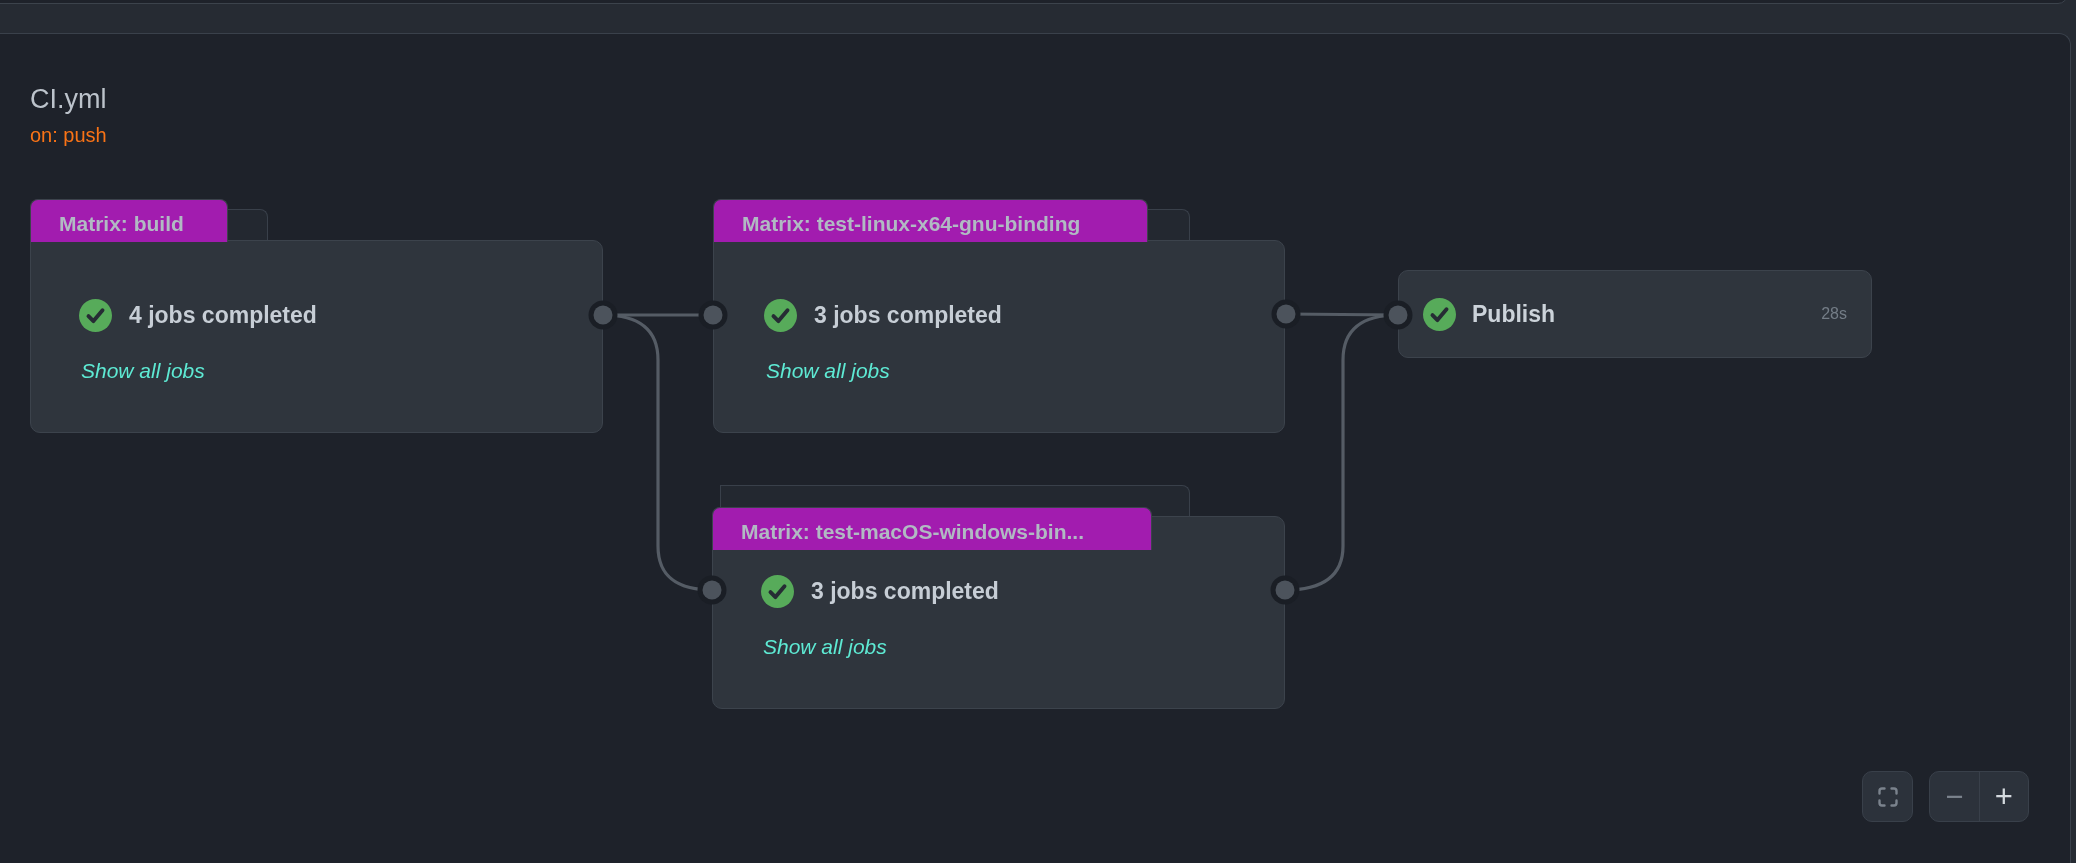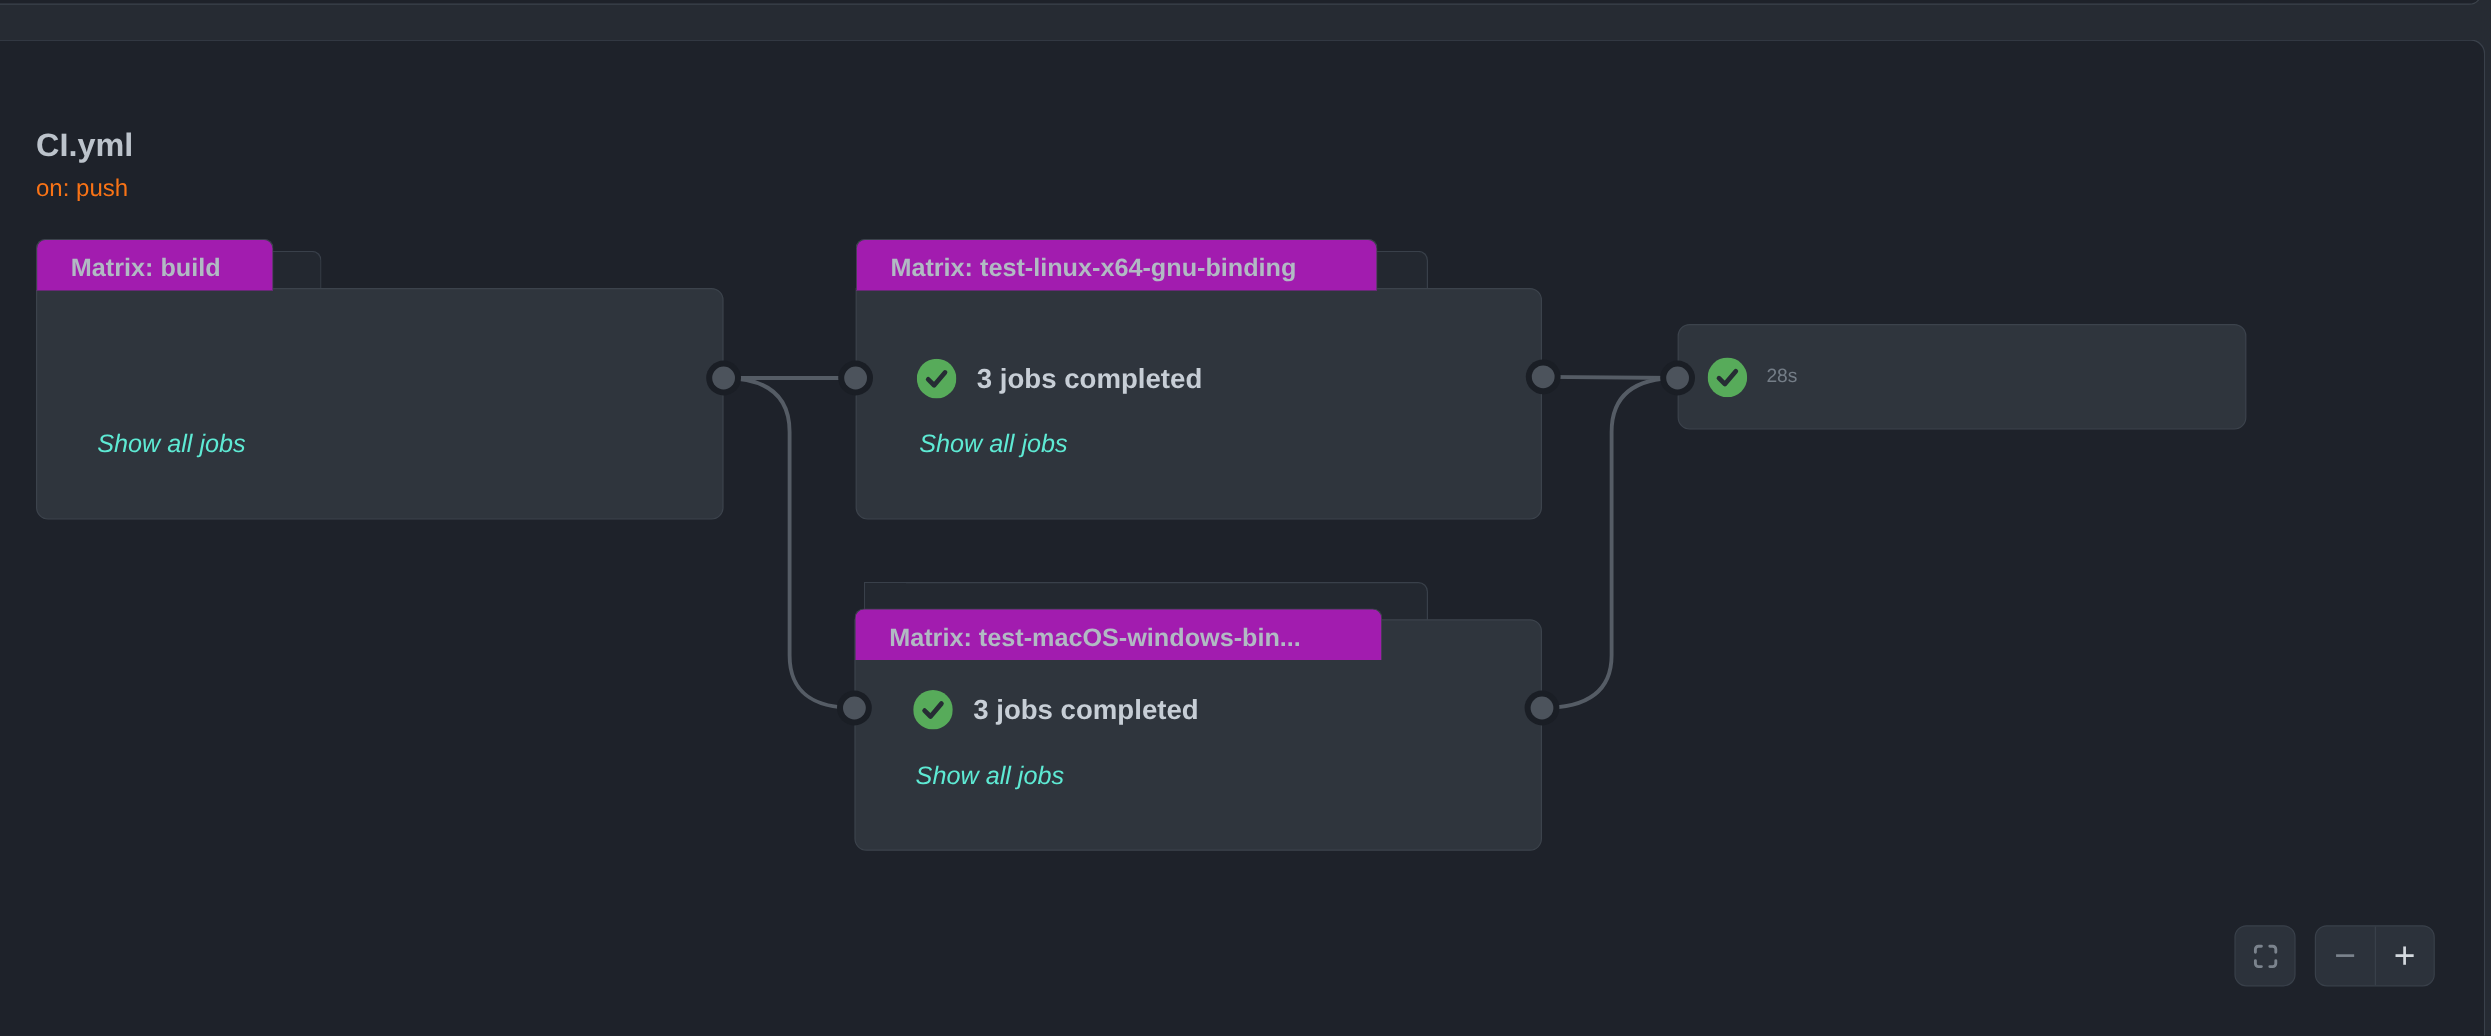--- a/index.html
+++ b/index.html
@@ -14,21 +14,21 @@
     position:absolute;left:-20px;top:-18px;width:2086px;height:20px;
     border:1.5px solid #3c434c;border-radius:0 0 10px 10px;background:#1e222a;
   }
   
   .graph-panel{
     position:absolute;left:-2px;top:33px;width:2073px;height:846px;
     background:#1e222a;border:1.5px solid #3a414b;border-bottom:none;
     border-radius:0 12px 0 0;box-sizing:border-box;
   }
   .wf-header{position:absolute;left:30px;top:84px;}
-  .wf-title{font-size:27px;font-weight:700;color:#bcc3cb;line-height:1.15;margin-top:22px;}
+  .wf-title{font-size:27px;font-weight:400;color:#bcc3cb;line-height:1.15;}
   .wf-trigger{font-size:20px;color:#f97316;margin-top:9px;}
 
   
   .node-body{
     position:absolute;background:#2f353d;border:1px solid #3c434c;
     border-radius:10px;box-sizing:border-box;z-index:3;
   }
   .node-tab{
     position:absolute;background:#a21caf;border:1px solid #3c434c;border-bottom:none;
     border-radius:8px 8px 0 0;box-sizing:border-box;z-index:4;
@@ -82,20 +82,27 @@
 <div class="wf-header">
   <div class="wf-title">CI.yml</div>
   <div class="wf-trigger">on: push</div>
 </div>
 
 <div class="ghost-tab" style="left:38px;top:209px;width:230px;"></div>
 <div class="node-tab" style="left:30px;top:199px;width:198px;height:43px;">
   <span class="tab-label">Matrix: build</span>
 </div>
 <div class="node-body" style="left:30px;top:240px;width:573px;height:193px;border-top-left-radius:0;">
+  <div class="status-row" style="left:48px;top:58px;">
+    <svg class="check" viewBox="0 0 16 16">
+      <circle cx="8" cy="8" r="8" fill="#57ab5a"></circle>
+      <path d="M4.6 8.3 L7 10.7 L11.4 5.5" fill="none" stroke="#262c34" stroke-width="1.9" stroke-linecap="round" stroke-linejoin="round"></path>
+    </svg>
+    <span class="status-text">4 jobs completed</span>
+  </div>
   <div class="show-link" style="left:50px;top:118px;">Show all jobs</div>
 </div>
 
 <div class="ghost-tab" style="left:721px;top:209px;width:469px;"></div>
 <div class="node-tab" style="left:713px;top:199px;width:435px;height:43px;">
   <span class="tab-label">Matrix: test-linux-x64-gnu-binding</span>
 </div>
 <div class="node-body" style="left:713px;top:240px;width:572px;height:193px;border-top-left-radius:0;">
   <div class="status-row" style="left:50px;top:58px;">
     <svg class="check" viewBox="0 0 16 16">
@@ -120,20 +127,21 @@
     <span class="status-text">3 jobs completed</span>
   </div>
   <div class="show-link" style="left:50px;top:118px;">Show all jobs</div>
 </div>
 
 <div class="publish-node">
   <svg class="check" viewBox="0 0 16 16">
     <circle cx="8" cy="8" r="8" fill="#57ab5a"></circle>
     <path d="M4.6 8.3 L7 10.7 L11.4 5.5" fill="none" stroke="#262c34" stroke-width="1.9" stroke-linecap="round" stroke-linejoin="round"></path>
   </svg>
+  <span class="publish-label">Publish</span>
   <span class="publish-duration">28s</span>
 </div>
 
 <svg class="edges" width="2076" height="863">
   <path d="M 603 315 L 713 315" fill="none" stroke="#555c65" stroke-width="3.2"></path>
   <path d="M 603 315 C 636 315 658 327 658 360 L 658 546 C 658 579 680 590 713 590" fill="none" stroke="#555c65" stroke-width="3.2"></path>
   <path d="M 1286 314 L 1398 315" fill="none" stroke="#555c65" stroke-width="3.2"></path>
   <path d="M 1285 590 C 1318 590 1343 579 1343 546 L 1343 360 C 1343 327 1365 315 1398 315" fill="none" stroke="#555c65" stroke-width="3.2"></path>
 </svg>
 

